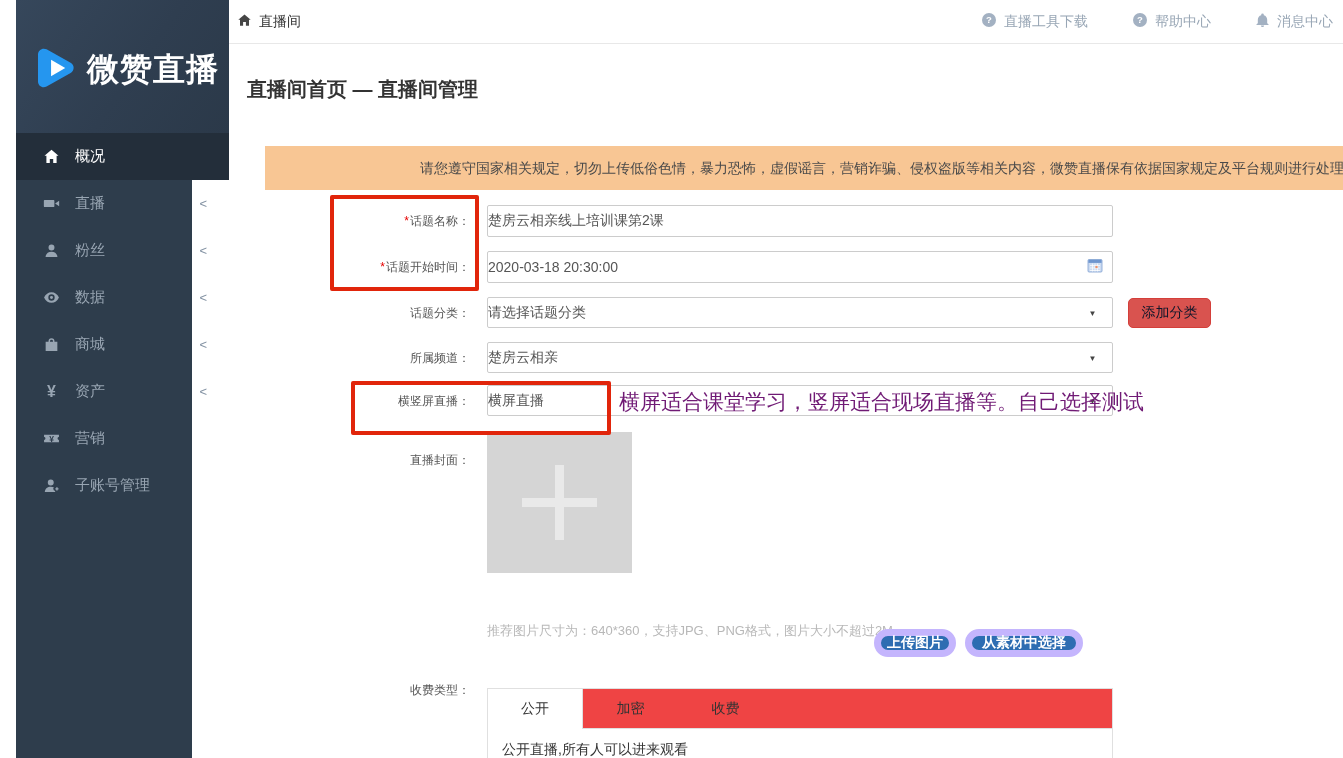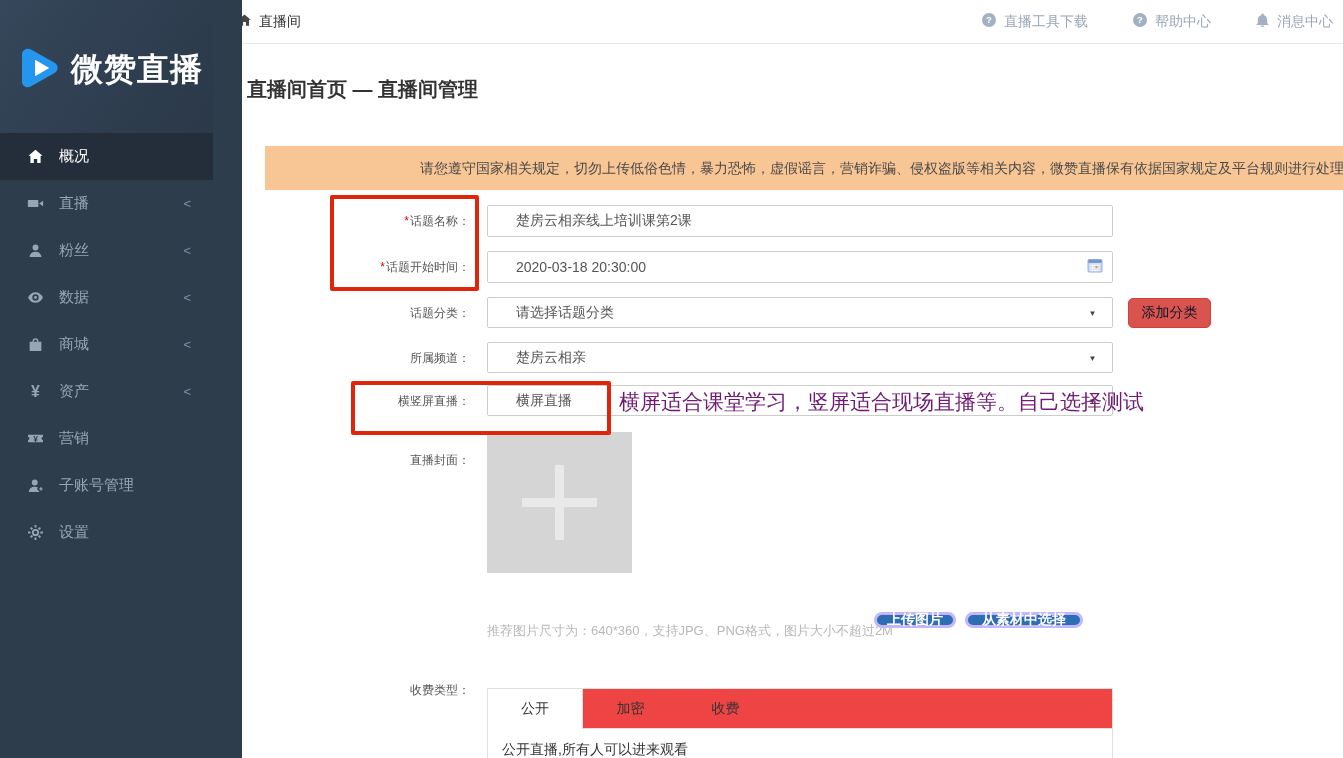--- a/index.html
+++ b/index.html
@@ -1,19 +1,19 @@
 <!DOCTYPE html>
 <html><head>
 <meta charset="utf-8">
 <style>
   html,body{margin:0;padding:0}
   body{width:1343px;height:758px;overflow:hidden;position:relative;background:#fff;
        font-family:"Liberation Sans","DejaVu Sans",sans-serif;}
   
-  .sidebar{position:absolute;left:0;top:0;width:242px;height:758px;background:#2e3d4c;z-index:5}
+  .sidebar{position:absolute;left:16px;top:0;width:176px;height:758px;background:#2e3d4c;z-index:5}
   .logo{position:absolute;left:0;top:0;width:213px;height:133px;
         background:linear-gradient(125deg,#36475b 0%,#2f3e50 55%,#2b3949 100%);
         display:flex;align-items:center;padding-top:6px;box-sizing:border-box}
   .logo-icon{margin-left:13px;margin-right:4px;flex:none}
   .logo-text{color:#fff;font-size:32px;font-weight:bold;letter-spacing:1px;white-space:nowrap}
   .nav{position:absolute;top:133px;left:0;width:213px}
   .nav-item{position:relative;height:47px;display:flex;align-items:center;padding-left:27px;
             color:#98a5b2;font-size:15px;cursor:pointer}
   .nav-item.active{background:#232e3a;color:#fff}
   .nav-item .nicon{width:17px;height:17px;margin-right:15px;flex:none}
@@ -33,40 +33,40 @@
   .banner{position:absolute;left:52px;top:103px;width:1100px;height:44px;background:#f8c694;
           color:#4a4a4a;font-size:14px;line-height:44px;white-space:nowrap;overflow:hidden;
           padding-left:155px;box-sizing:border-box}
   .frow{position:absolute;left:0;width:100%}
   .flabel{position:absolute;left:0;top:0;width:257px;text-align:right;line-height:32px;
           font-size:12px;color:#555;white-space:nowrap}
   .req{color:#e60000;margin-right:1px}
   .fctrl{position:absolute;left:274px;top:0}
   .tinput,.tselect{width:626px;height:32px;box-sizing:border-box;border:1px solid #ccc;border-radius:2px;
           background:#fff;font-size:14px;color:#555;display:flex;align-items:center;
-          padding:0 28px;position:relative}
+          padding:0 0;position:relative}
   .tselect{height:31px}
   .sel-arrow{position:absolute;right:13px;top:50%;transform:translateY(-50%) scale(.62);
              color:#444;font-size:13px}
   .cal-icon{position:absolute;right:9px;top:50%;transform:translateY(-50%);cursor:pointer}
   .add-btn{position:absolute;left:915px;top:1px;width:83px;height:30px;background:#d9534f;
            border:1px solid #d43f3a;border-radius:5px;color:#0f172a;font-size:14px;
            display:flex;align-items:center;justify-content:center;box-sizing:border-box;cursor:pointer}
   .annot{position:absolute;left:406px;top:0;line-height:33px;font-size:21px;color:#701a75;
          white-space:nowrap;z-index:3}
   .redbox{position:absolute;border:4px solid #e1250b;border-radius:2px;z-index:3;pointer-events:none}
   .redbox1{left:117px;top:152px;width:141px;height:88px}
   .redbox2{left:138px;top:338px;width:252px;height:46px}
   .cover-box{position:absolute;left:274px;top:389px;width:145px;height:141px;background:#d5d5d5;cursor:pointer}
   .plus-h{position:absolute;left:35px;top:66px;width:75px;height:9px;background:#e9e9e9}
   .plus-v{position:absolute;left:68px;top:33px;width:9px;height:75px;background:#e9e9e9}
   .hint{position:absolute;left:274px;top:574px;height:28px;line-height:28px;font-size:13px;
         color:#b8b8b8;white-space:nowrap}
-  .blue-btn{position:absolute;top:569px;height:16px;border-radius:14px;background:#2d6db2;
-            border:3px solid #c4b5fd;color:#fff;font-size:14px;font-weight:bold;
+  .blue-btn{position:absolute;top:586px;height:28px;border-radius:14px;background:#2d6db2;
+            border:7px solid #c4b5fd;color:#fff;font-size:14px;font-weight:bold;
             display:flex;align-items:center;justify-content:center;box-sizing:border-box;cursor:pointer}
   .btn-upload{left:661px;width:82px}
   .btn-material{left:752px;width:118px}
   .tabbox{position:absolute;left:274px;top:645px;width:626px;height:140px;background:#fff;
           border:1px solid #e0e0e0;box-sizing:border-box}
   .tabstrip{display:flex;height:39px;background:#ef4444;border-bottom:1px solid #e0e0e0}
   .tab{width:95px;text-align:center;line-height:39px;font-size:14px;color:#333;cursor:pointer}
   .tab.active{background:#fff;height:40px;border-right:1px solid #e0e0e0;box-sizing:border-box}
   .tabcontent{padding:12px 14px;font-size:14px;color:#333}
 </style>
@@ -148,29 +148,20 @@
     </div>
     <div class="nav-item">
       <span class="nicon">
           <svg viewBox="0 0 16 16" width="17" height="17">
             <path d="M7.3 2.3a2.8 2.8 0 1 1 0 5.6 2.8 2.8 0 0 1 0-5.6zM1.7 14c.3-3.1 2.6-4.8 5.6-4.8 1.2 0 2.3.3 3.2.8l-1 .9.9 2 .9-.3.2 1.4z"></path>
             <path d="M11.6 11.2h3M13.1 9.7v3" stroke="currentColor" stroke-width="1.3" fill="none"></path>
           </svg>
         </span>
       <span>子账号管理</span>
     </div>
-    <div class="nav-item">
-      <span class="nicon">
-          <svg viewBox="0 0 16 16" width="17" height="17">
-            <path d="M8 4.6a3.4 3.4 0 1 0 0 6.8 3.4 3.4 0 0 0 0-6.8zm0 1.7a1.7 1.7 0 1 1 0 3.4 1.7 1.7 0 0 1 0-3.4z"></path>
-            <path d="M7.1 1h1.8v2.3H7.1zM7.1 12.7h1.8V15H7.1zM1 7.1h2.3v1.8H1zM12.7 7.1H15v1.8h-2.7zM2.8 4.1l1.3-1.3 1.6 1.6-1.3 1.3zM10.3 11.6l1.3-1.3 1.6 1.6-1.3 1.3zM2.8 11.9l1.6-1.6 1.3 1.3-1.6 1.6zM10.3 4.4l1.6-1.6 1.3 1.3-1.6 1.6z"></path>
-          </svg>
-        </span>
-      <span>设置</span>
-    </div>
   </div>
 </div>
 
 <div class="topbar">
   <div class="tb-left">
     <span><svg viewBox="0 0 16 16" width="15" height="15">
           <path d="M8 1.5 14.6 7.2h-1.8v6.3H9.5V9.6H6.5v3.9H3.2V7.2H1.4z" fill="#454545"></path>
         </svg></span>
     <span>直播间</span>
   </div>

